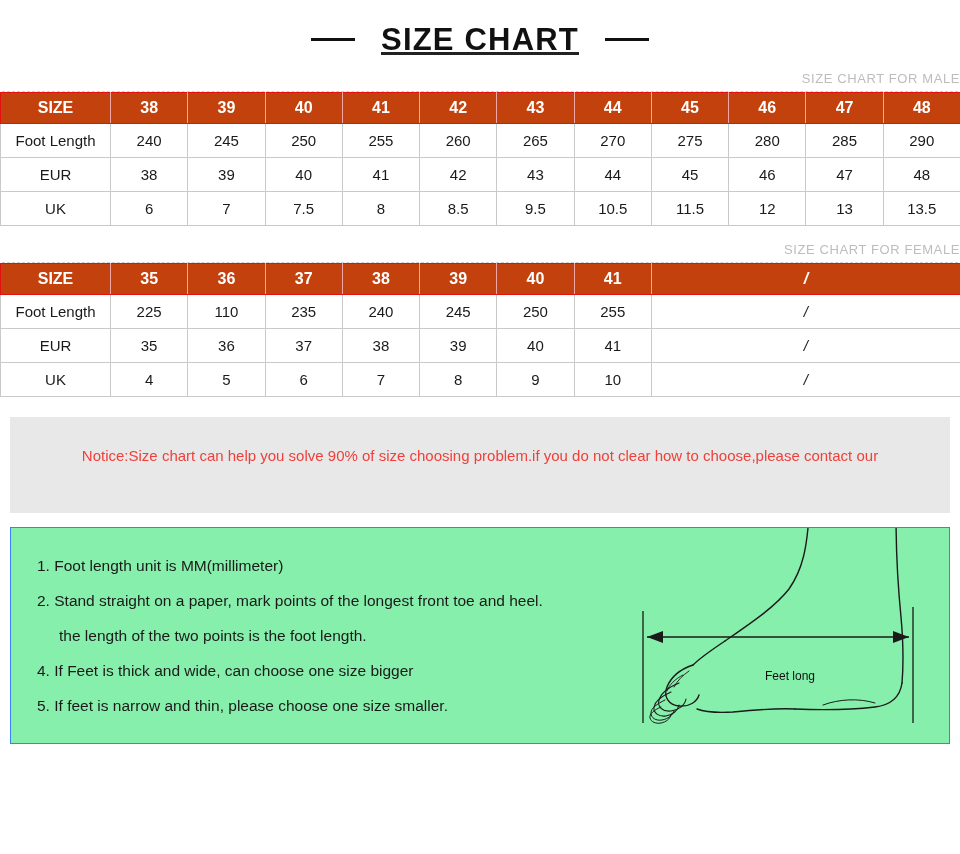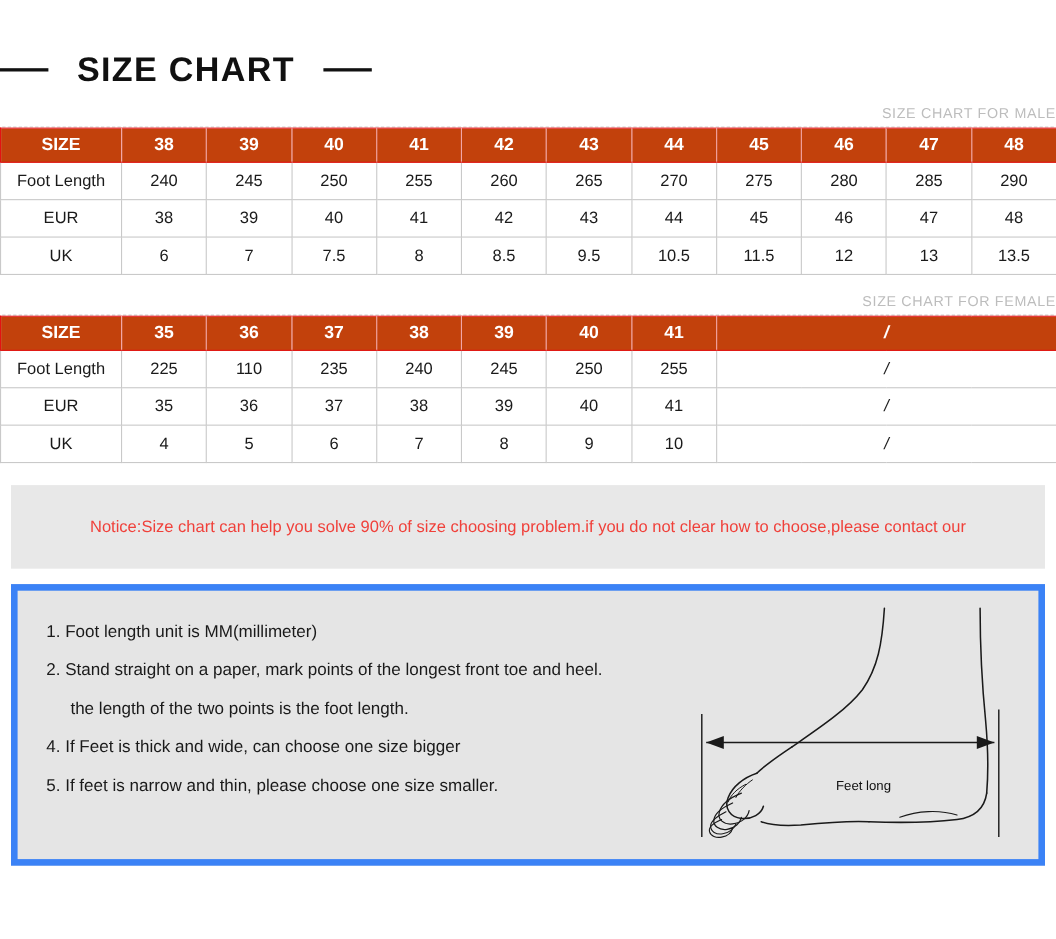--- a/index.html
+++ b/index.html
@@ -18,22 +18,24 @@
     position: relative;
     width: 960px;
     height: 854px;
     background: #ffffff;
   }
 
   
   .title-row {
     display: flex;
     align-items: center;
+    justify-content: center;
     gap: 26px;
-    padding-top: 48px;
+    padding-top: 24px;
+    text-decoration: underline;
   }
   .title-dash {
     width: 44px;
     height: 3px;
     background: #111;
   }
   .title-text {
     font-size: 31px;
     font-weight: bold;
     letter-spacing: 1.2px;
@@ -92,37 +94,37 @@
   table.size-table col.labelcol { width: 110px; }
   table.size-table col.datacol  { width: 77.27px; }
   .merged-slash { font-style: italic; }
 
   .table-wrap { margin-top: 0; }
 
   
   .notice-panel {
     margin: 20px 10px 0 10px;
     background: #e8e8e8;
-    padding: 22px 28px 20px 28px;
+    padding: 22px 28px 40px 28px;
     box-sizing: border-box;
   }
   .notice-text {
     color: #f0403a;
     font-size: 15px;
     text-align: center;
     line-height: 34px;
   }
 
   
   .instructions-panel {
     position: relative;
     margin: 14px 10px 0 10px;
-    border: 6px solid #3b82f6;
-    background: #e5e5e5;
-    height: 256px;
+    border: 1px solid #3b82f6;
+    background: #86efac;
+    height: 217px;
     box-sizing: border-box;
     overflow: hidden;
   }
   .instructions-list {
     position: absolute;
     top: 20px;
     left: 26px;
     width: 660px;
   }
   .instruction {

